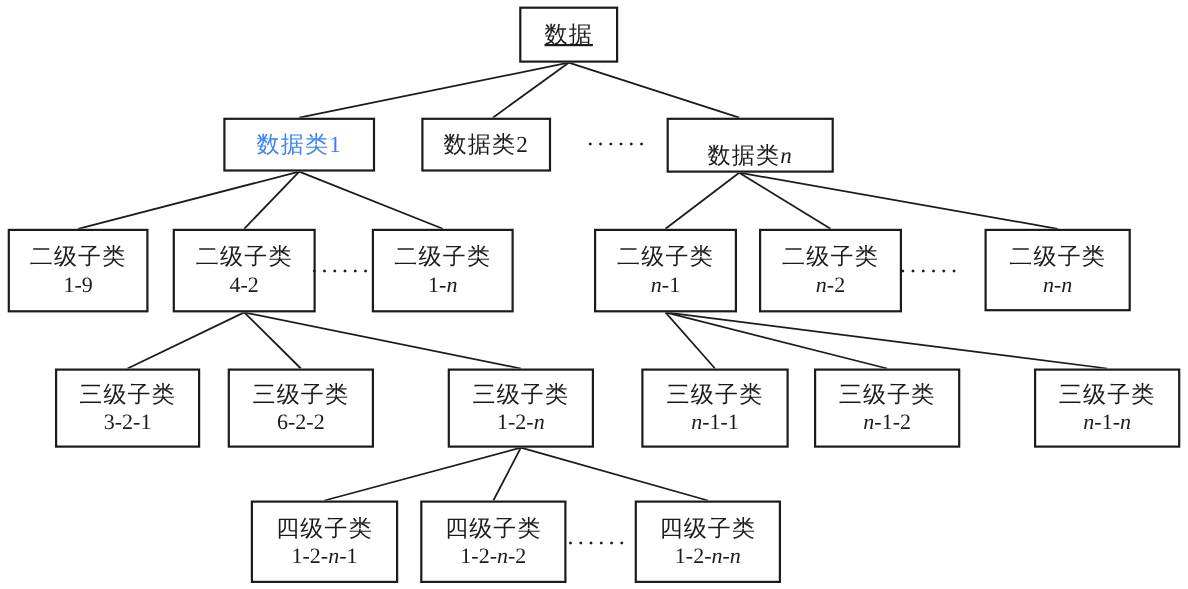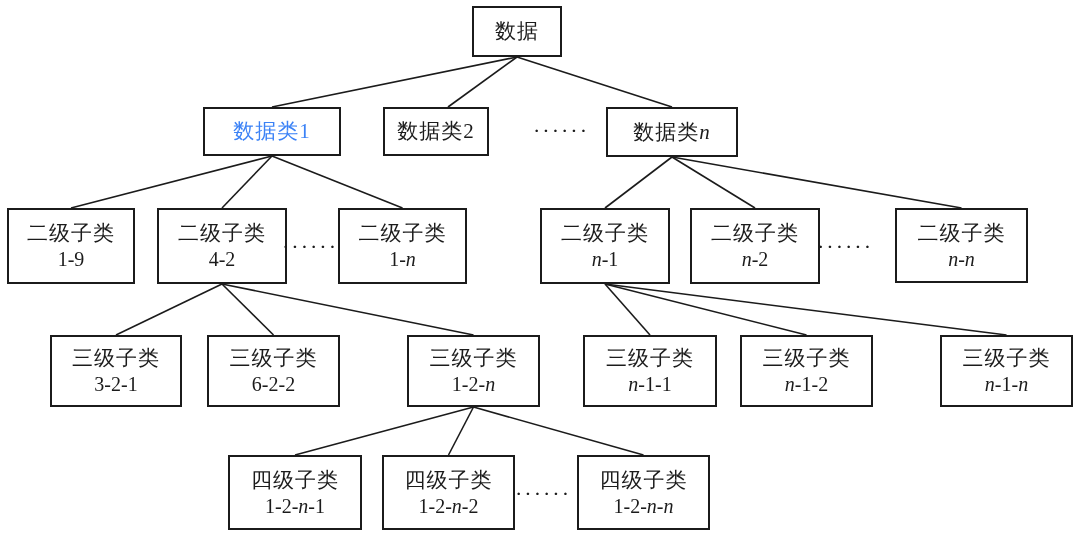--- a/index.html
+++ b/index.html
@@ -71,30 +71,30 @@
       <line x1="222" y1="284" x2="273.5" y2="335" stroke="#1b1b1b" stroke-width="1.6"></line>
       <line x1="222" y1="284" x2="473.5" y2="335" stroke="#1b1b1b" stroke-width="1.6"></line>
       <line x1="605" y1="284" x2="650" y2="335" stroke="#1b1b1b" stroke-width="1.6"></line>
       <line x1="605" y1="284" x2="806.5" y2="335" stroke="#1b1b1b" stroke-width="1.6"></line>
       <line x1="605" y1="284" x2="1006.5" y2="335" stroke="#1b1b1b" stroke-width="1.6"></line>
       <line x1="473.5" y1="407" x2="295" y2="455" stroke="#1b1b1b" stroke-width="1.6"></line>
       <line x1="473.5" y1="407" x2="448.5" y2="455" stroke="#1b1b1b" stroke-width="1.6"></line>
       <line x1="473.5" y1="407" x2="643.5" y2="455" stroke="#1b1b1b" stroke-width="1.6"></line>
     </svg>
   <div id="nodes-layer">
-      <div class="node" style="left: 472px; top: 6px; width: 90px; height: 51px; border-color: rgb(27, 27, 27); color: rgb(27, 27, 27);">
+      <div class="node" style="left: 472px; top: 6px; width: 90px; height: 51px; border-color: rgb(27, 27, 27); color: rgb(27, 27, 27); text-decoration: underline;">
         <div class="line1">数据</div>
       </div>
       <div class="node" style="left: 203px; top: 107px; width: 138px; height: 49px; border-color: rgb(27, 27, 27); color: #3b82f6;">
         <div class="line1">数据类1</div>
       </div>
-      <div class="node" style="left: 383px; top: 107px; width: 106px; height: 49px; border-color: rgb(27, 27, 27); color: rgb(27, 27, 27);">
+      <div class="node" style="left: 383px; top: 107px; width: 118px; height: 49px; border-color: rgb(27, 27, 27); color: rgb(27, 27, 27);">
         <div class="line1">数据类2</div>
       </div>
-      <div class="node" style="left: 606px; top: 107px; width: 132px; height: 50px; border-color: rgb(27, 27, 27); color: rgb(27, 27, 27);">
+      <div class="node" style="left: 606px; top: 107px; width: 152px; height: 50px; border-color: rgb(27, 27, 27); color: rgb(27, 27, 27); justify-content: flex-end;">
         <div class="line1">数据类<i>n</i></div>
       </div>
       <div class="node" style="left: 7px; top: 208px; width: 128px; height: 76px; border-color: rgb(27, 27, 27); color: rgb(27, 27, 27);">
         <div class="line1">二级子类</div>
         <div class="line2">1-9</div>
       </div>
       <div class="node" style="left: 157px; top: 208px; width: 130px; height: 76px; border-color: rgb(27, 27, 27); color: rgb(27, 27, 27);">
         <div class="line1">二级子类</div>
         <div class="line2">4-2</div>
       </div>

